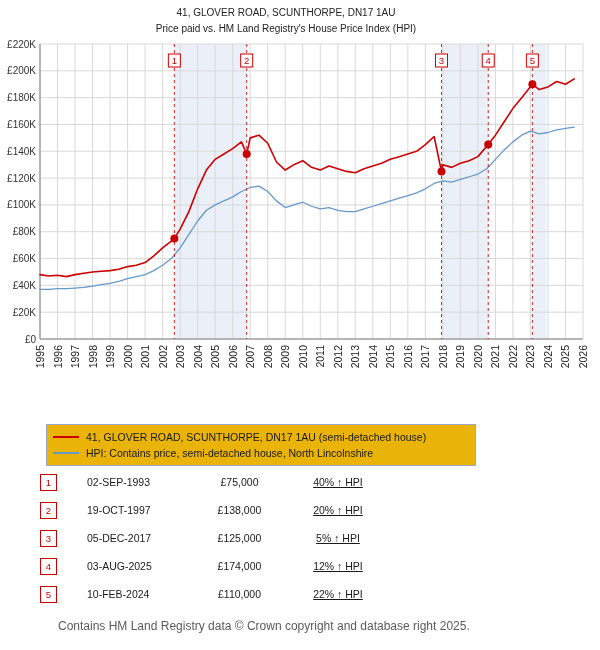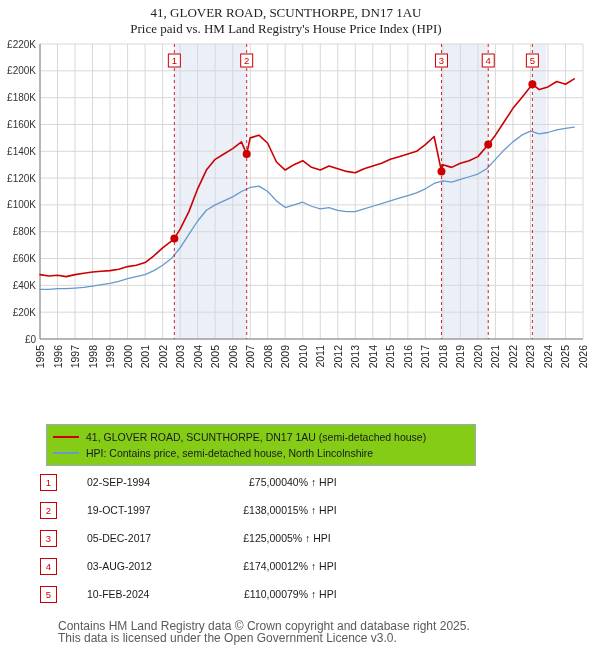--- a/index.html
+++ b/index.html
@@ -18,43 +18,42 @@
     position: relative;
     width: 600px;
     height: 650px;
   }
   .title {
     position: absolute;
     top: 5px;
     left: 0;
     width: 572px;
     text-align: center;
-    font-size: 13px;
+    font-size: 10px;
     color: #222;
     line-height: 16px;
-    font-family: Liberation Serif, serif;
   }
   .title .l2 { display: block; }
 
   .chart-wrap {
     position: absolute;
     left: 0;
     top: 38px;
     width: 600px;
     height: 340px;
   }
   svg.chart { display: block; }
 
   .legend {
     position: absolute;
     left: 46px;
     top: 424px;
     width: 430px;
     border: 1px solid #9aa7c7;
-    background: #84cc16;
+    background: #eab308;
     padding: 4px 6px;
     box-sizing: border-box;
   }
   .legend-row {
     display: flex;
     align-items: center;
     height: 16px;
     font-size: 10.5px;
     color: #1a1a1a;
   }
@@ -94,27 +93,28 @@
     flex: 0 0 auto;
     background: #fff;
   }
   .sale-date {
     width: 135px;
     padding-left: 30px;
     box-sizing: border-box;
   }
   .sale-price {
     width: 95px;
-    text-align: right;
+    text-align: center;
   }
   .sale-hpi {
     width: 110px;
-    text-align: left;
+    text-align: center;
     padding-right: 8px;
     box-sizing: border-box;
+    text-decoration: underline;
   }
   .footer {
     position: absolute;
     left: 58px;
     top: 620px;
     width: 540px;
     font-size: 12px;
     color: #5a5a5a;
     line-height: 12px;
   }
@@ -259,48 +259,47 @@
     </div>
     <div class="legend-row">
       <span class="legend-swatch sw-blue"></span>
       <span>HPI: Contains price, semi-detached house, North Lincolnshire</span>
     </div>
   </div>
 
   <div class="sales">
     <div class="sale-row">
       <span class="sale-num">1</span>
-      <span class="sale-date">02-SEP-1994</span>
+      <span class="sale-date">02-SEP-1993</span>
       <span class="sale-price">£75,000</span>
       <span class="sale-hpi">40% ↑ HPI</span>
     </div>
     <div class="sale-row">
       <span class="sale-num">2</span>
       <span class="sale-date">19-OCT-1997</span>
       <span class="sale-price">£138,000</span>
-      <span class="sale-hpi">15% ↑ HPI</span>
+      <span class="sale-hpi">20% ↑ HPI</span>
     </div>
     <div class="sale-row">
       <span class="sale-num">3</span>
       <span class="sale-date">05-DEC-2017</span>
       <span class="sale-price">£125,000</span>
       <span class="sale-hpi">5% ↑ HPI</span>
     </div>
     <div class="sale-row">
       <span class="sale-num">4</span>
-      <span class="sale-date">03-AUG-2012</span>
+      <span class="sale-date">03-AUG-2025</span>
       <span class="sale-price">£174,000</span>
       <span class="sale-hpi">12% ↑ HPI</span>
     </div>
     <div class="sale-row">
       <span class="sale-num">5</span>
       <span class="sale-date">10-FEB-2024</span>
       <span class="sale-price">£110,000</span>
-      <span class="sale-hpi">79% ↑ HPI</span>
+      <span class="sale-hpi">22% ↑ HPI</span>
     </div>
   </div>
 
   <div class="footer">
     <span>Contains HM Land Registry data © Crown copyright and database right 2025.</span>
-    <span>This data is licensed under the Open Government Licence v3.0.</span>
   </div>
 
 </div>
 
 </body></html>

